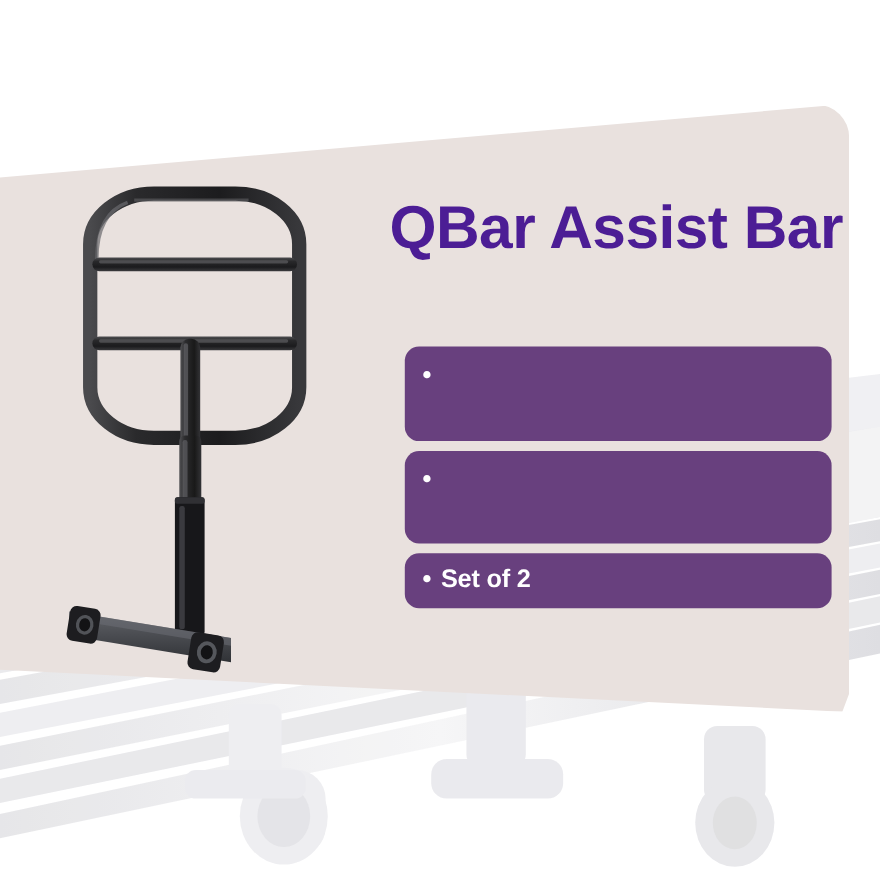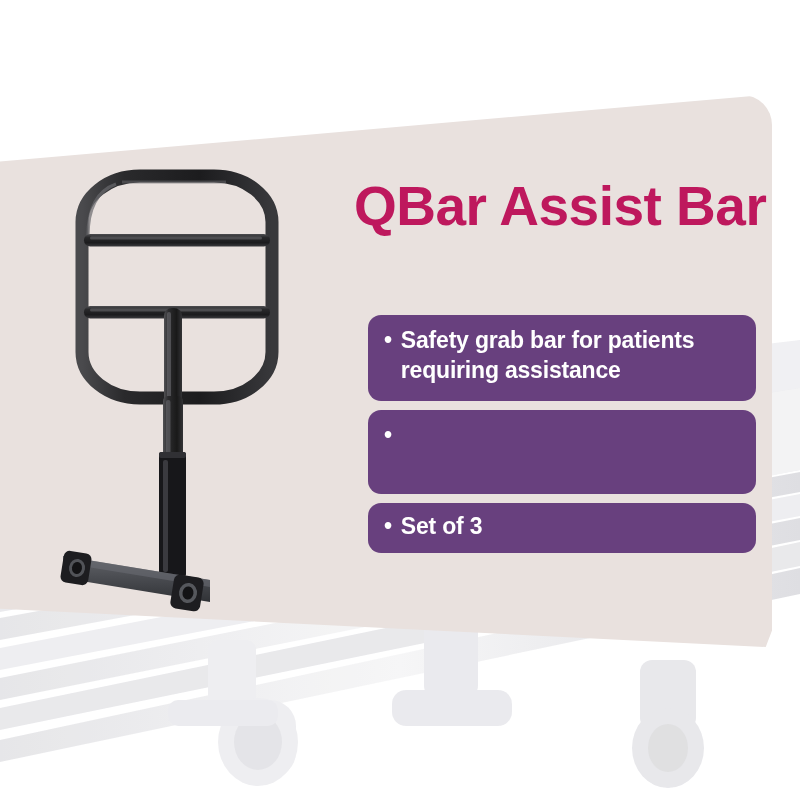--- a/index.html
+++ b/index.html
@@ -59,21 +59,21 @@
   .headline {
     position: absolute;
     left: 354px;
     top: 142px;
     width: 430px;
     z-index: 5;
     font-size: 55px;
     line-height: 1.0;
     font-weight: bold;
     letter-spacing: -0.5px;
-    color: #be185d;
+    color: #4c1d95;
     white-space: nowrap;
   }
 
   
   .features {
     position: absolute;
     left: 368px;
     top: 315px;
     width: 388px;
     z-index: 5;
@@ -262,27 +262,26 @@
       <ellipse cx="128" cy="433" rx="5.5" ry="6.5" fill="#131315" transform="rotate(9 128 433)"></ellipse>
     </g>
   </svg>
 
   <h1 class="headline">QBar Assist Bar</h1>
 
   <div class="features">
 
     <div class="feature-box box-1">
       <span class="bullet-dot">•</span>
-      <span class="feature-text">Safety grab bar for patients requiring assistance</span>
     </div>
 
     <div class="feature-box box-2">
       <span class="bullet-dot">•</span>
     </div>
 
     <div class="feature-box box-3">
       <span class="bullet-dot">•</span>
-      <span class="feature-text">Set of 3</span>
+      <span class="feature-text">Set of 2</span>
     </div>
 
   </div>
 
 </div>
 
 </body></html>

